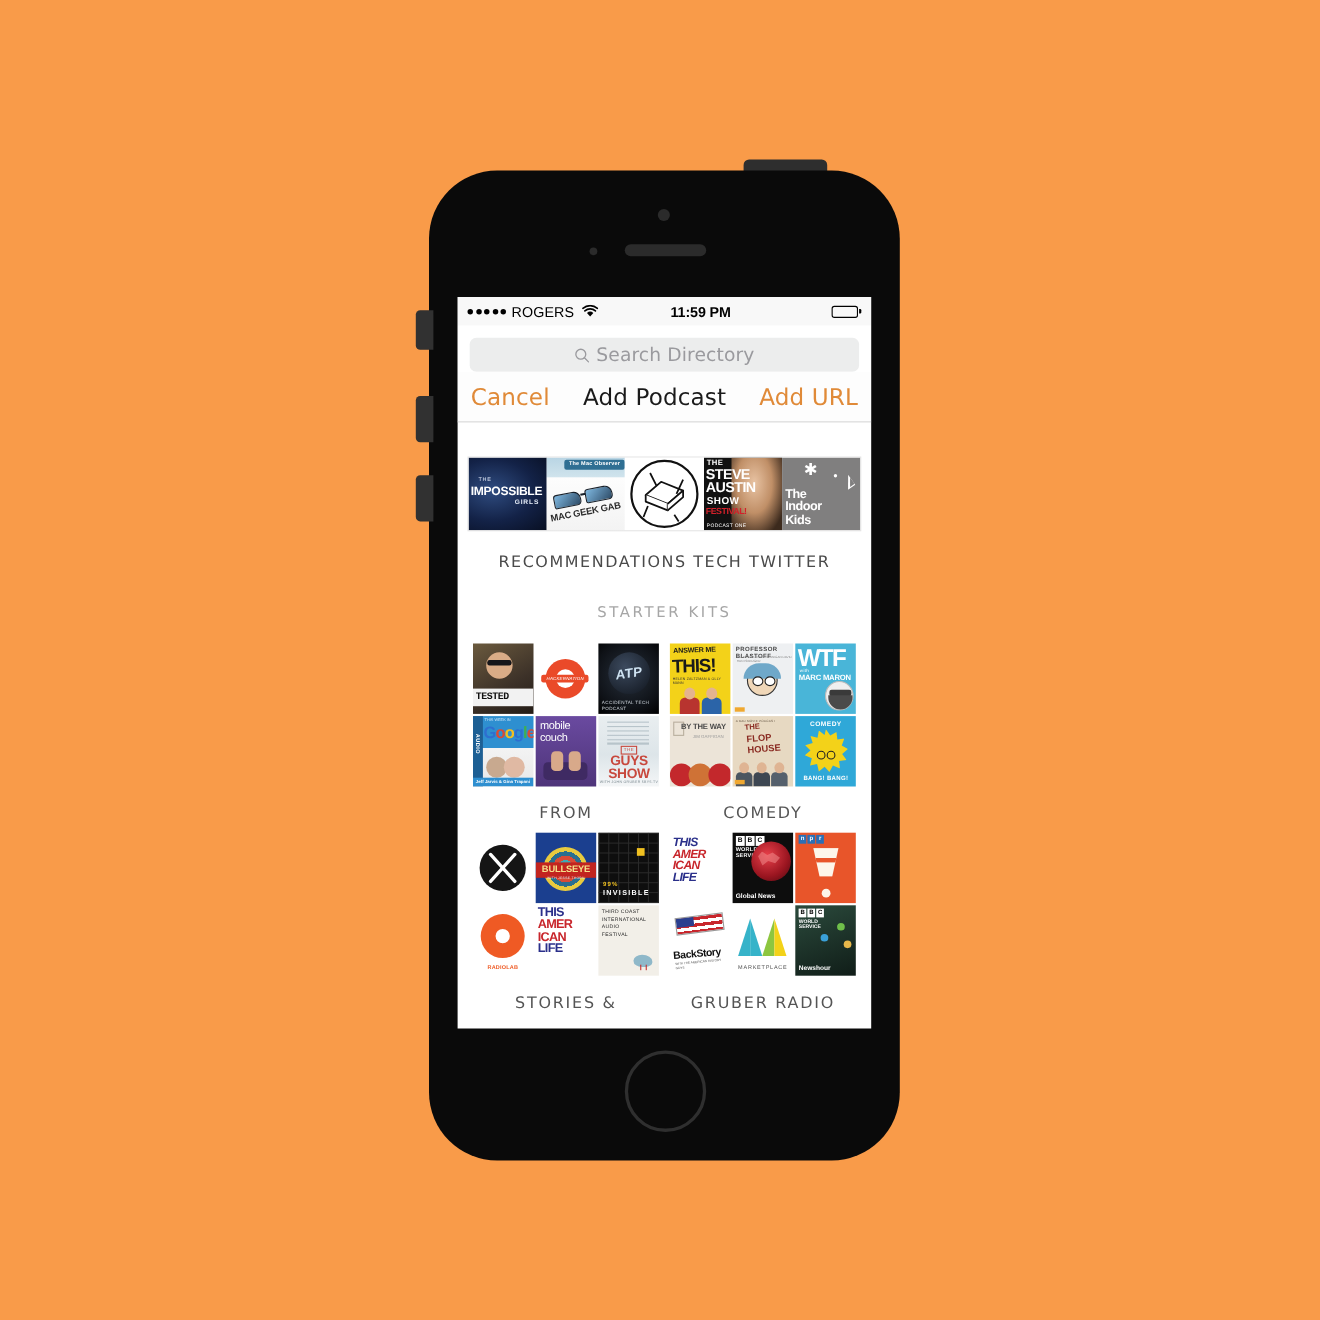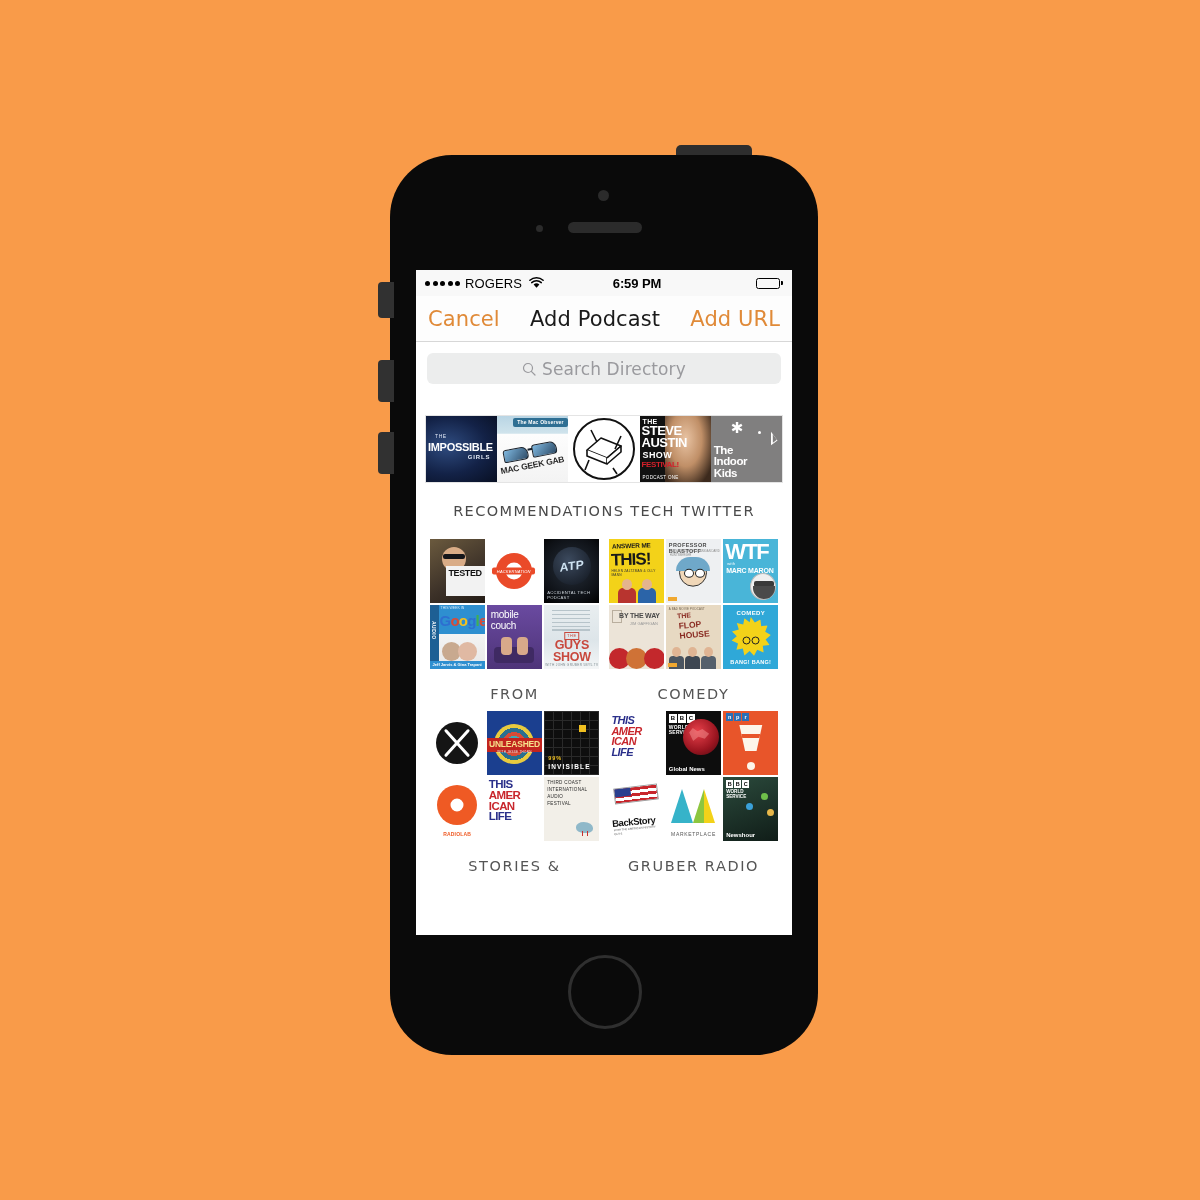--- a/index.html
+++ b/index.html
@@ -262,21 +262,21 @@
     letter-spacing: 1.6px;
     color: #555;
     text-align: center;
     font-family: "DejaVu Sans", sans-serif;
   }
 
   
   .c-tested { background: linear-gradient(150deg, #6b5a3e, #3c3128 60%, #241c16); }
   .c-tested .head { position: absolute; left: 12px; top: 8px; width: 24px; height: 24px; border-radius: 50%; background: #d9ac87; }
   .c-tested .glass { position: absolute; left: 13px; top: 15px; width: 22px; height: 5px; background: #15161a; border-radius: 2px; }
-  .c-tested .bar { position: absolute; left: 16px; bottom: 7px; width: 100%; height: 30px; background: #f2f2f2; }
+  .c-tested .bar { position: absolute; left: 0; bottom: 7px; width: 100%; height: 16px; background: #f2f2f2; font-family: Liberation Mono, monospace; }
   .c-tested .bar span { position: absolute; left: 3px; top: 2px; color: #111; font-size: 9px; font-weight: bold; letter-spacing: -0.4px; }
   .c-gear { background: #fff; display: flex; align-items: center; justify-content: center; }
   .c-gear .g { position: relative; width: 36px; height: 36px; border-radius: 50%; background: #ea4a29; }
   .c-gear .g::before { content: ''; position: absolute; left: 50%; top: 50%; transform: translate(-50%,-50%); width: 17px; height: 17px; border-radius: 50%; background: #fff; }
   .c-gear .t { position: absolute; left: 5px; top: 50%; transform: translateY(-50%); width: 43px; height: 7px; background: #ea4a29; border-radius: 2px; }
   .c-gear .t i { position: absolute; left: 5px; top: 1px; color: #fff; font-size: 4px; letter-spacing: 0.2px; }
   .c-atp { background: radial-gradient(circle at 50% 45%, #27303c 0%, #0e1116 70%, #000 100%); }
   .c-atp .ring { position: absolute; left: 50%; top: 42%; transform: translate(-50%,-50%); width: 38px; height: 38px; border-radius: 50%; background: radial-gradient(circle at 40% 35%, #3c4a5e, #10151d); }
   .c-atp .txt { position: absolute; left: 50%; top: 42%; transform: translate(-50%,-50%) skewY(-8deg); color: #cfe3f2; font-size: 12px; font-weight: bold; letter-spacing: 0.4px; }
   .c-atp .sub { position: absolute; left: 3px; bottom: 3px; color: #cfd6dd; font-size: 4.2px; letter-spacing: 0.3px; }
@@ -458,41 +458,41 @@
         <i></i>
         <i></i>
         <i></i>
     </span>
     <span id="carrier-name">ROGERS</span>
     <svg id="wifi-icon" width="15" height="12" viewBox="0 0 15 12">
       <path d="M7.5 10.8 L4.6 7.6 a4.3 4.3 0 0 1 5.8 0 Z" fill="#000"></path>
       <path d="M2.7 5.6 a7.3 7.3 0 0 1 9.6 0" stroke="#000" stroke-width="1.5" fill="none" stroke-linecap="round"></path>
       <path d="M0.9 3.3 a10 10 0 0 1 13.2 0" stroke="#000" stroke-width="1.5" fill="none" stroke-linecap="round"></path>
     </svg>
-    <span id="status-time">6:59 PM</span>
+    <span id="status-time">11:59 PM</span>
     <span id="battery-indicator">
       <span id="battery-body"><span id="battery-level"></span></span>
       <span id="battery-cap"></span>
     </span>
-  </div>
-
-  <div id="nav-bar">
-    <span id="nav-cancel-button">Cancel</span>
-    <span id="nav-title">Add Podcast</span>
-    <span id="nav-addurl-button">Add URL</span>
   </div>
 
   <div id="search-area">
     <div id="search-field">
       <svg width="14" height="14" viewBox="0 0 14 14">
         <circle cx="6" cy="6" r="4.5" stroke="#9a9a9e" stroke-width="1.2" fill="none"></circle>
         <line x1="9.3" y1="9.3" x2="13" y2="13" stroke="#9a9a9e" stroke-width="1.2" stroke-linecap="round"></line>
       </svg>
       <span id="search-placeholder">Search Directory</span>
     </div>
+  </div>
+
+  <div id="nav-bar">
+    <span id="nav-cancel-button">Cancel</span>
+    <span id="nav-title">Add Podcast</span>
+    <span id="nav-addurl-button">Add URL</span>
   </div>
 
   <div id="recommendations-section">
     <div id="recommendations-strip">
 
       <div class="rec-cover cov-impossible">
         <span class="t1">THE</span>
         <span class="t2">IMPOSSIBLE</span>
         <span class="t3">GIRLS</span>
       </div>
@@ -535,20 +535,21 @@
         <span class="star">✱</span>
         <span class="dot"></span>
         <span class="cursor"></span>
         <span class="txt"><span>The</span><br><span>Indoor</span><br><span>Kids</span></span>
       </div>
 
     </div>
     <div id="recommendations-caption">RECOMMENDATIONS TECH TWITTER</div>
   </div>
 
+  <div id="starter-kits-heading">STARTER KITS</div>
 
   <div id="kit-grid">
 
     <div class="kit">
       <div class="kit-art">
         <div class="cell c-tested">
           <span class="head"></span>
             <span class="glass"></span>
           <span class="bar">
               <span>TESTED</span>
@@ -666,21 +667,21 @@
       <div class="kit-art">
         <div class="cell c-spilled">
           <span class="disc">
               <i class="u1"></i>
               <i class="u2"></i>
             </span>
         </div>
         <div class="cell c-bullseye">
           <span class="rings"></span>
           <span class="bar">
-              <span>UNLEASHED</span>
+              <span>BULLSEYE</span>
             </span>
           <span class="sub">WITH JESSE THORN</span>
         </div>
         <div class="cell c-99">
           <span class="grid"></span>
             <span class="sq"></span>
           <span class="t1">99%</span>
           <span class="t2">INVISIBLE</span>
         </div>
         <div class="cell c-radiolab">

